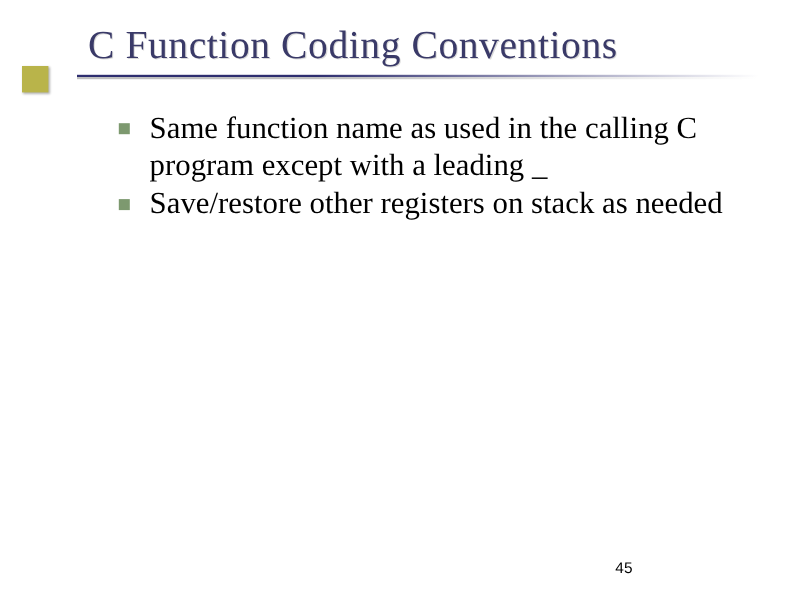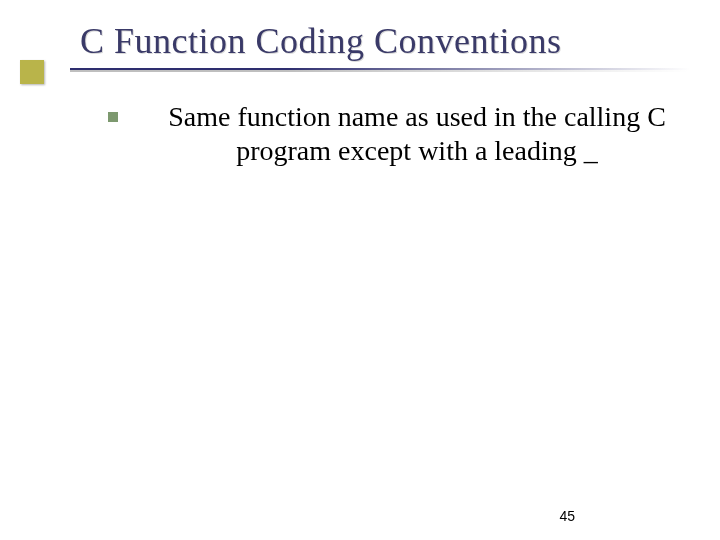--- a/index.html
+++ b/index.html
@@ -61,21 +61,20 @@
   .body {
     position: absolute;
     left: 108px;
     top: 100px;
     width: 590px;
   }
   .bullet-row {
     display: flex;
     align-items: flex-start;
     margin-bottom: 2px;
-    text-align: center;
   }
   .bullet {
     flex: 0 0 auto;
     width: 10px;
     height: 10px;
     background: #7d996f;
     margin-top: 12px;
     margin-right: 18px;
   }
   .bullet-text {
@@ -110,19 +109,23 @@
   </div>
 
   <div class="body">
 
     <div class="bullet-row">
       <div class="bullet"></div>
       <div class="bullet-text">Same function name as used in the calling C program except with a leading _</div>
     </div>
 
 
+    <div class="bullet-row">
+      <div class="bullet"></div>
+      <div class="bullet-text">Save/restore other registers on stack as needed</div>
+    </div>
 
 
   </div>
 
   <div class="pagenum">45</div>
 
 </div>
 
 </body></html>

